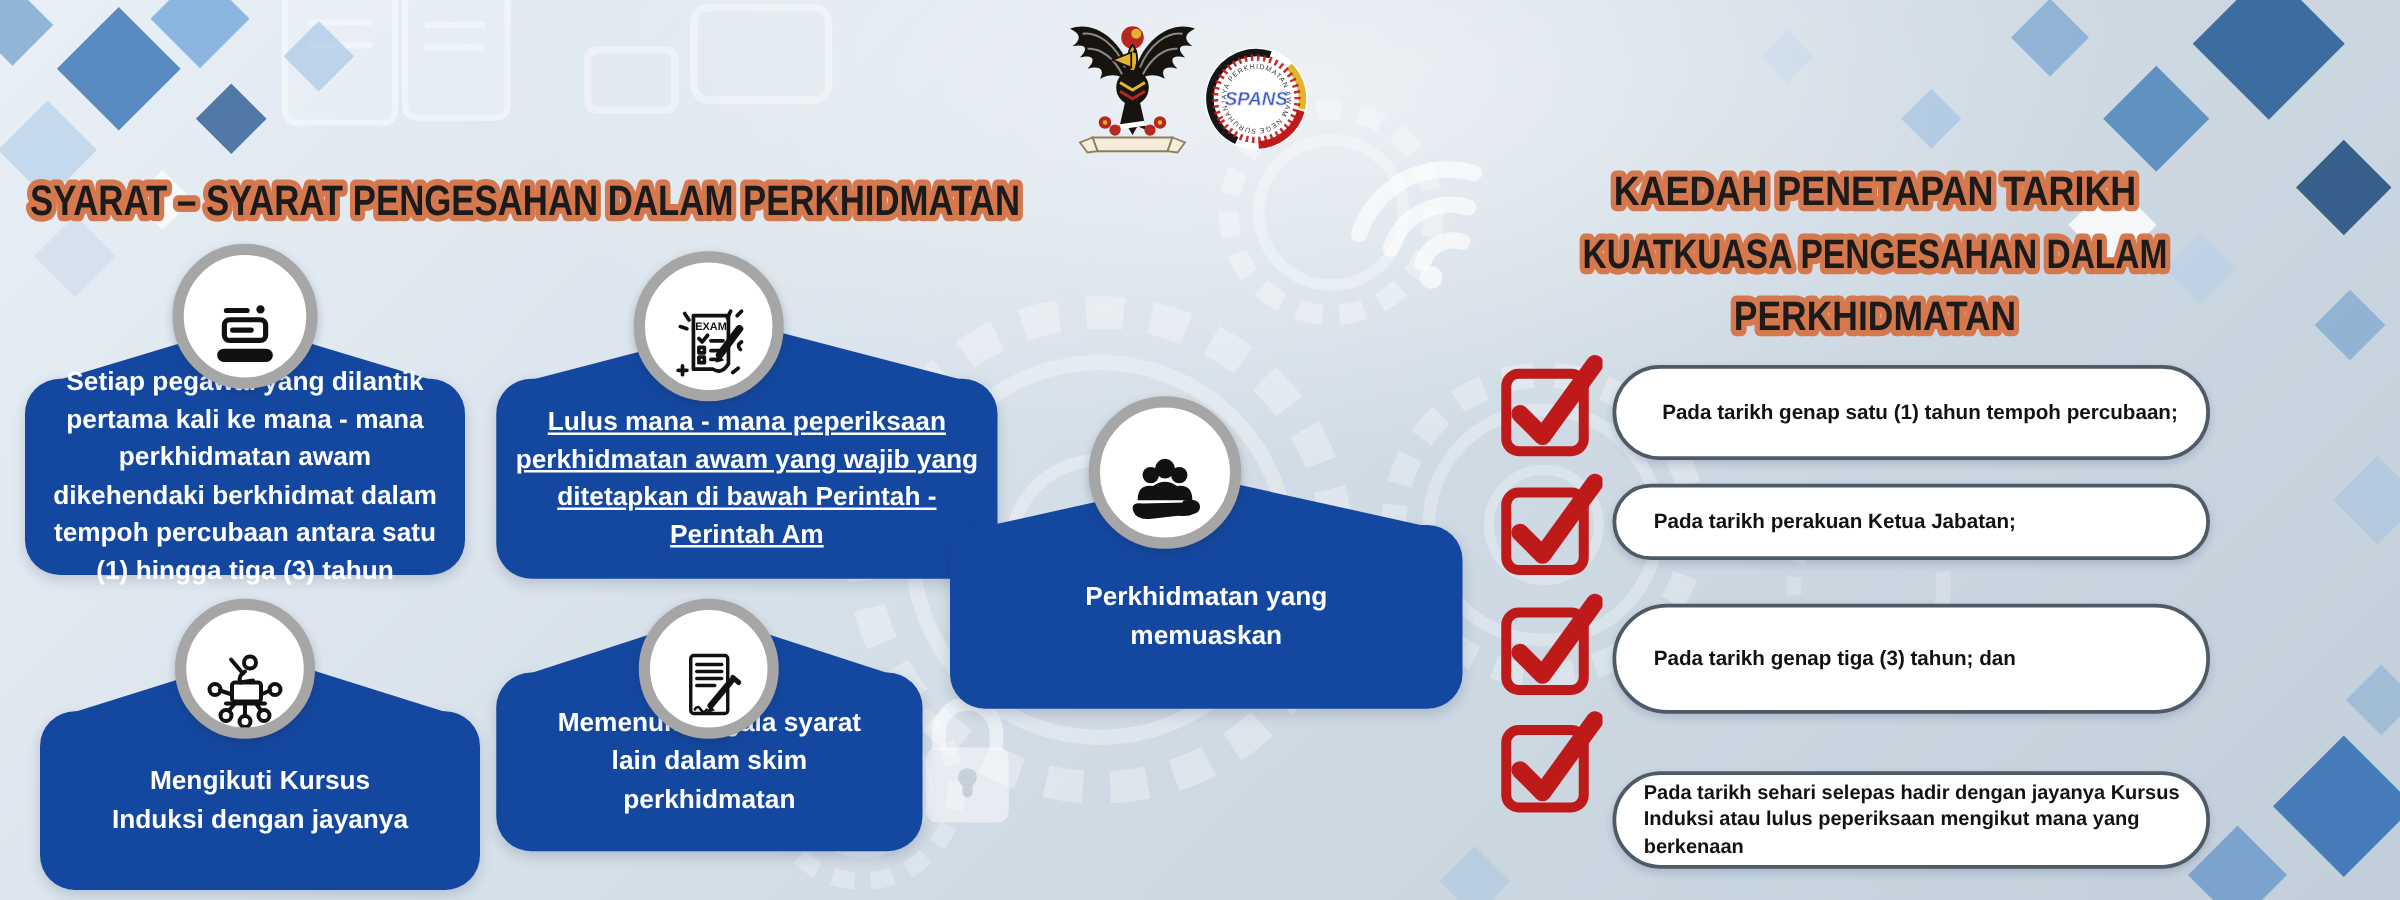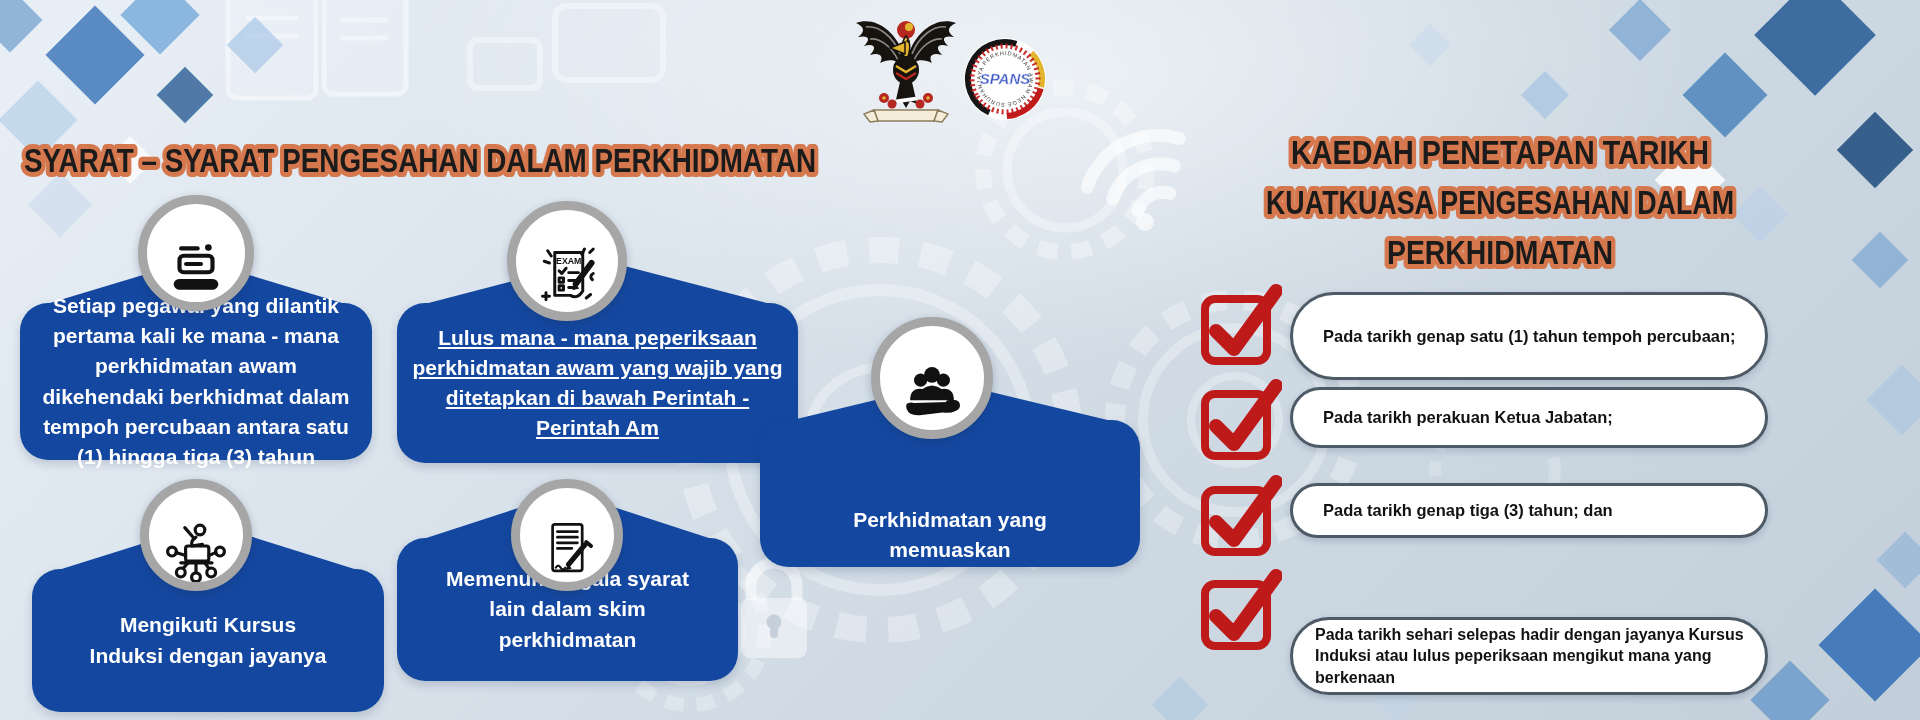--- a/index.html
+++ b/index.html
@@ -269,21 +269,21 @@
       <line x1="18" y1="10" x2="22" y2="16"></line>
         <line x1="14" y1="22" x2="20" y2="24"></line>
       <line x1="60" y1="8" x2="57" y2="14"></line>
         <line x1="66" y1="12" x2="70" y2="8"></line>
       <path d="M70 36 q-5 3 -1 7"></path>
       <path d="M16 58 v8 M12 62 h8"></path>
       <path d="M62 64 l5 -4"></path>
     </svg>
   </div>
 
-  <div class="cond" style="left:760px;top:420px;width:380px;height:147px;align-items:flex-end;">
+  <div class="cond" style="left:760px;top:420px;width:410px;height:147px;">
     <div class="peak" style="height:41px;top:-38px;"></div>
     <p style="padding:2px 60px;">Perkhidmatan yang memuaskan</p>
   </div>
   <div class="badge" style="left:871px;top:317px;width:122px;height:122px;">
     <svg width="70" height="70" viewBox="0 0 80 80" fill="#111111">
       <circle cx="27" cy="23" r="7.5"></circle>
       <circle cx="40" cy="17" r="9"></circle>
       <circle cx="53" cy="23" r="7.5"></circle>
       <path d="M15 46 Q15 31 29 33 Q40 25 51 33 Q65 31 65 46 Z"></path>
       <path d="M11 56 Q8 47 20 49 L58 48 Q72 44 70 53 Q68 62 52 60 L26 63 Q14 64 11 56 Z"></path>
@@ -330,37 +330,37 @@
       <path d="M42 58 l-5 8 l9 -3 z" fill="#111111" stroke="none"></path>
       <path d="M64 30 l6 5" stroke-width="5"></path>
       <path d="M26 62 q3 -5 6 0 q3 5 6 0" stroke-width="2.6"></path>
     </svg>
   </div>
 
   <svg class="check" style="top:283px;" viewBox="0 0 84 88">
     <rect x="7" y="16" width="62" height="62" rx="10" fill="none" stroke="#bf1a1a" stroke-width="8"></rect>
     <path d="M18 48 L36 66 L78 8" fill="none" stroke="#bf1a1a" stroke-width="14" stroke-linecap="round" stroke-linejoin="round"></path>
   </svg>
-  <div class="pill one-line" style="top:292px;height:88px;">
+  <div class="pill one-line" style="top:292px;height:76px;justify-content:center;">
     <span>Pada tarikh genap satu (1) tahun tempoh percubaan;</span>
   </div>
 
   <svg class="check" style="top:378px;" viewBox="0 0 84 88">
     <rect x="7" y="16" width="62" height="62" rx="10" fill="none" stroke="#bf1a1a" stroke-width="8"></rect>
     <path d="M18 48 L36 66 L78 8" fill="none" stroke="#bf1a1a" stroke-width="14" stroke-linecap="round" stroke-linejoin="round"></path>
   </svg>
   <div class="pill one-line" style="top:387px;height:61px;">
     <span>Pada tarikh perakuan Ketua Jabatan;</span>
   </div>
 
   <svg class="check" style="top:474px;" viewBox="0 0 84 88">
     <rect x="7" y="16" width="62" height="62" rx="10" fill="none" stroke="#bf1a1a" stroke-width="8"></rect>
     <path d="M18 48 L36 66 L78 8" fill="none" stroke="#bf1a1a" stroke-width="14" stroke-linecap="round" stroke-linejoin="round"></path>
   </svg>
-  <div class="pill one-line" style="top:483px;height:55px;">
+  <div class="pill one-line" style="top:483px;height:88px;">
     <span>Pada tarikh genap tiga (3) tahun; dan</span>
   </div>
 
   <svg class="check" style="top:568px;" viewBox="0 0 84 88">
     <rect x="7" y="16" width="62" height="62" rx="10" fill="none" stroke="#bf1a1a" stroke-width="8"></rect>
     <path d="M18 48 L36 66 L78 8" fill="none" stroke="#bf1a1a" stroke-width="14" stroke-linecap="round" stroke-linejoin="round"></path>
   </svg>
   <div class="pill" style="top:577px;height:78px;padding-left:22px;font-size:16px;margin-top:40px;">
     <span>Pada tarikh sehari selepas hadir dengan jayanya Kursus Induksi atau lulus peperiksaan mengikut mana yang berkenaan</span>
   </div>

